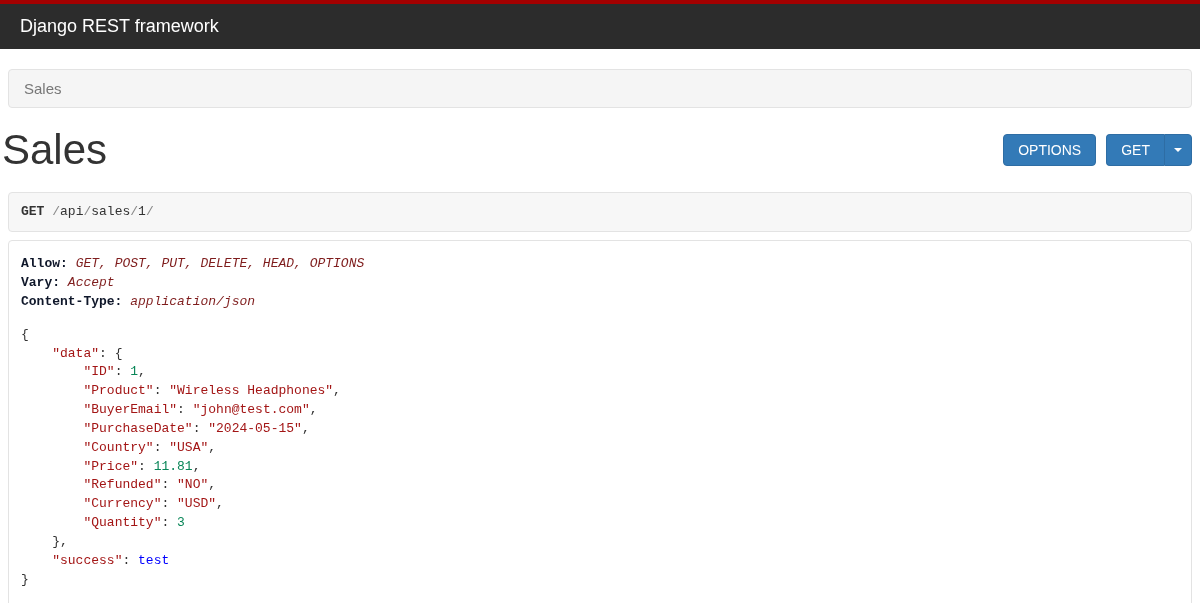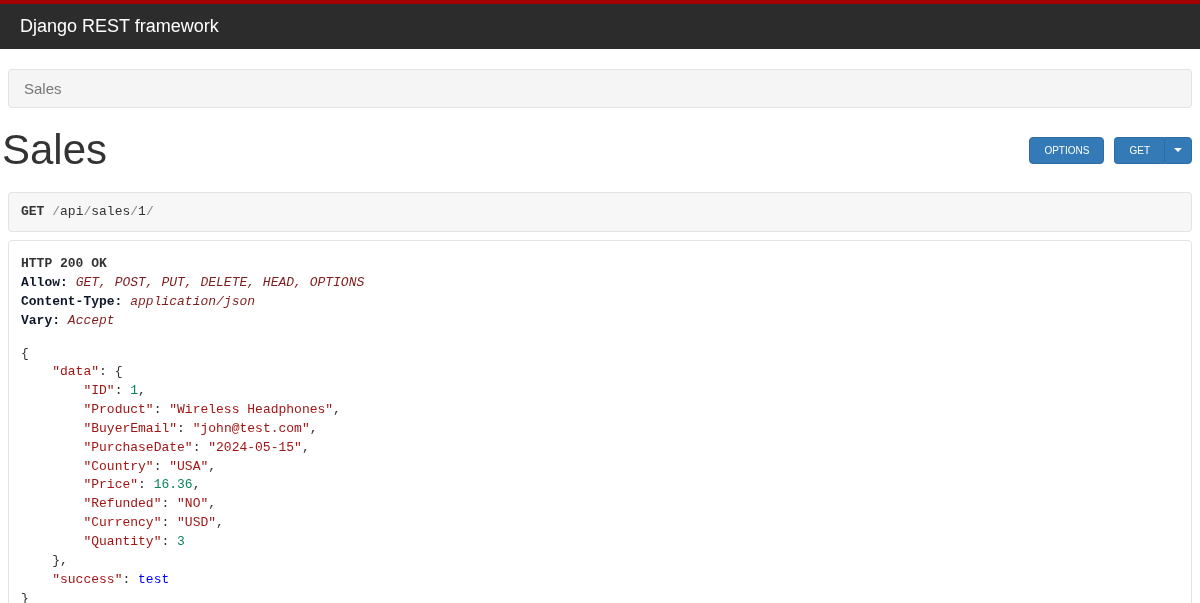--- a/index.html
+++ b/index.html
@@ -46,21 +46,21 @@
     color: #333;
     margin-left: -6px;
   }
   .btn-group { display: flex; gap: 10px; align-items: center; }
   .btn {
     background: #337ab7;
     color: #fff;
     border: 1px solid #2e6da4;
     border-radius: 4px;
     padding: 7px 14px;
-    font-size: 10px;
+    font-size: 14px;
     cursor: pointer;
     font-family: inherit;
   }
   .split-btn { display: flex; }
   .split-btn .btn:first-child { border-top-right-radius: 0; border-bottom-right-radius: 0; border-right: 0; }
   .split-btn .btn.caret-btn {
     border-top-left-radius: 0; border-bottom-left-radius: 0;
     padding: 7px 9px;
     display: flex; align-items: center; justify-content: center;
   }
@@ -126,33 +126,32 @@
       </button>
     </div>
   </div>
 </div>
 
 <div class="request-box">
   <span id="req-line"><span class="method">GET</span> <span class="path-sep">/</span><span class="path-seg">api</span><span class="path-sep">/</span><span class="path-seg">sales</span><span class="path-sep">/</span><span class="path-seg">1</span><span class="path-sep">/</span></span>
 </div>
 
 <div class="response-box">
-  <div class="status-line">HTTP 200 OK</div>
   <div id="resp-headers">
       <div><span class="hdr-name">Allow:</span> <span class="hdr-val">GET, POST, PUT, DELETE, HEAD, OPTIONS</span></div>
+      <div><span class="hdr-name">Vary:</span> <span class="hdr-val">Accept</span></div>
       <div><span class="hdr-name">Content-Type:</span> <span class="hdr-val">application/json</span></div>
-      <div><span class="hdr-name">Vary:</span> <span class="hdr-val">Accept</span></div>
     </div>
   <pre class="json" id="resp-body"><span class="jbrace">{</span>
     <span class="jkey">"data"</span><span class="jpunct">:</span> <span class="jbrace">{</span>
         <span class="jkey">"ID"</span><span class="jpunct">:</span> <span class="jnum">1</span><span class="jpunct">,</span>
         <span class="jkey">"Product"</span><span class="jpunct">:</span> <span class="jstr">"Wireless Headphones"</span><span class="jpunct">,</span>
         <span class="jkey">"BuyerEmail"</span><span class="jpunct">:</span> <span class="jstr">"john@test.com"</span><span class="jpunct">,</span>
         <span class="jkey">"PurchaseDate"</span><span class="jpunct">:</span> <span class="jstr">"2024-05-15"</span><span class="jpunct">,</span>
         <span class="jkey">"Country"</span><span class="jpunct">:</span> <span class="jstr">"USA"</span><span class="jpunct">,</span>
-        <span class="jkey">"Price"</span><span class="jpunct">:</span> <span class="jnum">16.36</span><span class="jpunct">,</span>
+        <span class="jkey">"Price"</span><span class="jpunct">:</span> <span class="jnum">11.81</span><span class="jpunct">,</span>
         <span class="jkey">"Refunded"</span><span class="jpunct">:</span> <span class="jstr">"NO"</span><span class="jpunct">,</span>
         <span class="jkey">"Currency"</span><span class="jpunct">:</span> <span class="jstr">"USD"</span><span class="jpunct">,</span>
         <span class="jkey">"Quantity"</span><span class="jpunct">:</span> <span class="jnum">3</span>
     <span class="jbrace">}</span><span class="jpunct">,</span>
     <span class="jkey">"success"</span><span class="jpunct">:</span> <span class="jbool">test</span>
 <span class="jbrace">}</span></pre>
 </div>
 
 </body></html>

